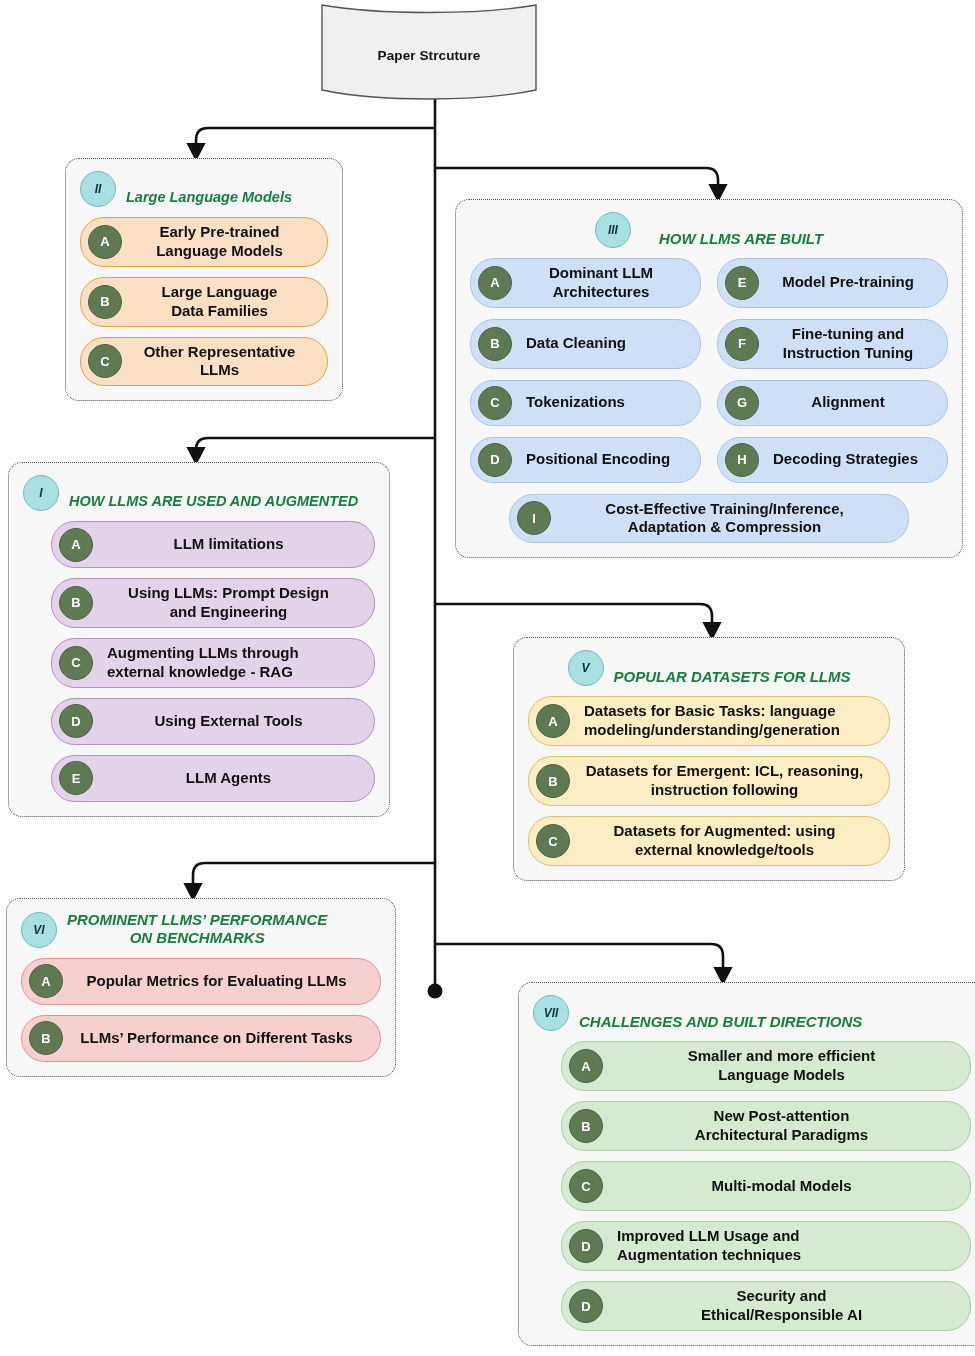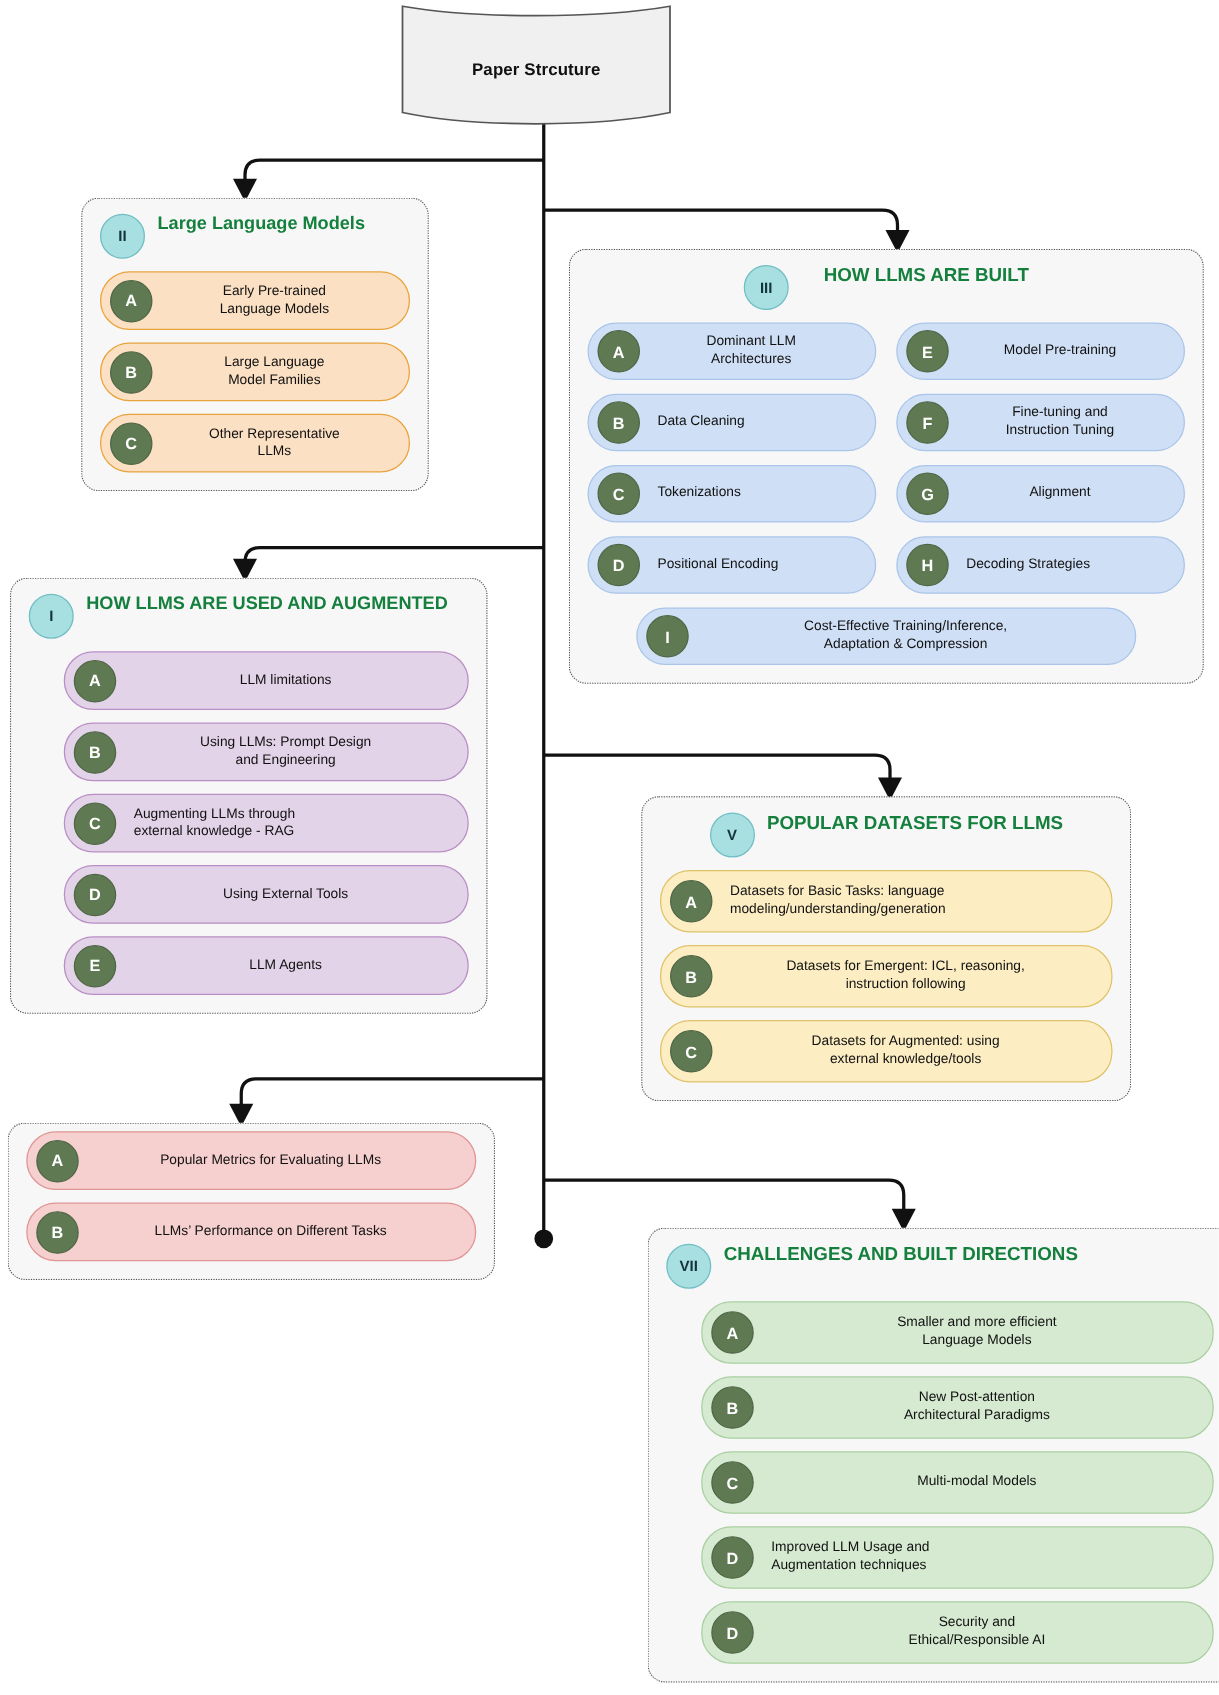--- a/index.html
+++ b/index.html
@@ -41,23 +41,24 @@
   }
   
   .section {
     position: absolute;
     background: #f7f7f7;
     border: 1.6px dotted #555555;
     border-radius: 14px;
   }
   .sec-head {
     display: flex;
-    align-items: flex-start;
+    align-items: flex-end;
     gap: 10px;
     padding: 12px 14px 4px 14px;
+    font-style: italic;
   }
   .roman {
     flex: 0 0 auto;
     width: 36px; height: 36px;
     border-radius: 50%;
     background: #a8dfe0;
     border: 1.4px solid #6fbec4;
     color: #14343b;
     font-size: 12px;
     font-weight: bold;
@@ -106,22 +107,22 @@
     color: #ffffff;
     font-size: 13px;
     font-weight: bold;
     display: flex;
     align-items: center;
     justify-content: center;
   }
   .pill-text {
     flex: 1 1 auto;
     text-align: center;
-    font-size: 11px;
-    font-weight: normal;
+    font-size: 15px;
+    font-weight: bold;
     color: #111111;
     line-height: 1.26;
     white-space: pre-line;
     padding-right: 6px;
   }
   .pill.left-text .pill-text { text-align: left; padding-left: 4px; }
   
   .p-orange { background: #fbe0c3; border-color: #e8a33d; }
   .p-blue   { background: #cfdff5; border-color: #a9c5e9; }
   .p-purple { background: #e3d3e8; border-color: #b98ec4; }
@@ -183,21 +184,21 @@
     </div>
     <div class="items">
       <div class="pill p-orange">
         <div class="badge">A</div>
         <div class="pill-text">Early Pre-trained
 Language Models</div>
       </div>
       <div class="pill p-orange">
         <div class="badge">B</div>
         <div class="pill-text">Large Language
-Model Families</div>
+Data Families</div>
       </div>
       <div class="pill p-orange">
         <div class="badge">C</div>
         <div class="pill-text">Other Representative
 LLMs</div>
       </div>
     </div>
   </div>
 
   <div class="section" id="sec-III">
@@ -297,20 +298,25 @@
       </div>
       <div class="pill p-yellow">
         <div class="badge">C</div>
         <div class="pill-text">Datasets for Augmented: using
 external knowledge/tools</div>
       </div>
     </div>
   </div>
 
   <div class="section" id="sec-VI">
+    <div class="sec-head">
+      <div class="roman">VI</div>
+      <div class="sec-title big" style="text-align:center;">PROMINENT LLMS’ PERFORMANCE
+ON BENCHMARKS</div>
+    </div>
     <div class="items">
       <div class="pill p-red">
         <div class="badge">A</div>
         <div class="pill-text">Popular Metrics for Evaluating LLMs</div>
       </div>
       <div class="pill p-red">
         <div class="badge">B</div>
         <div class="pill-text">LLMs’ Performance on Different Tasks</div>
       </div>
     </div>

